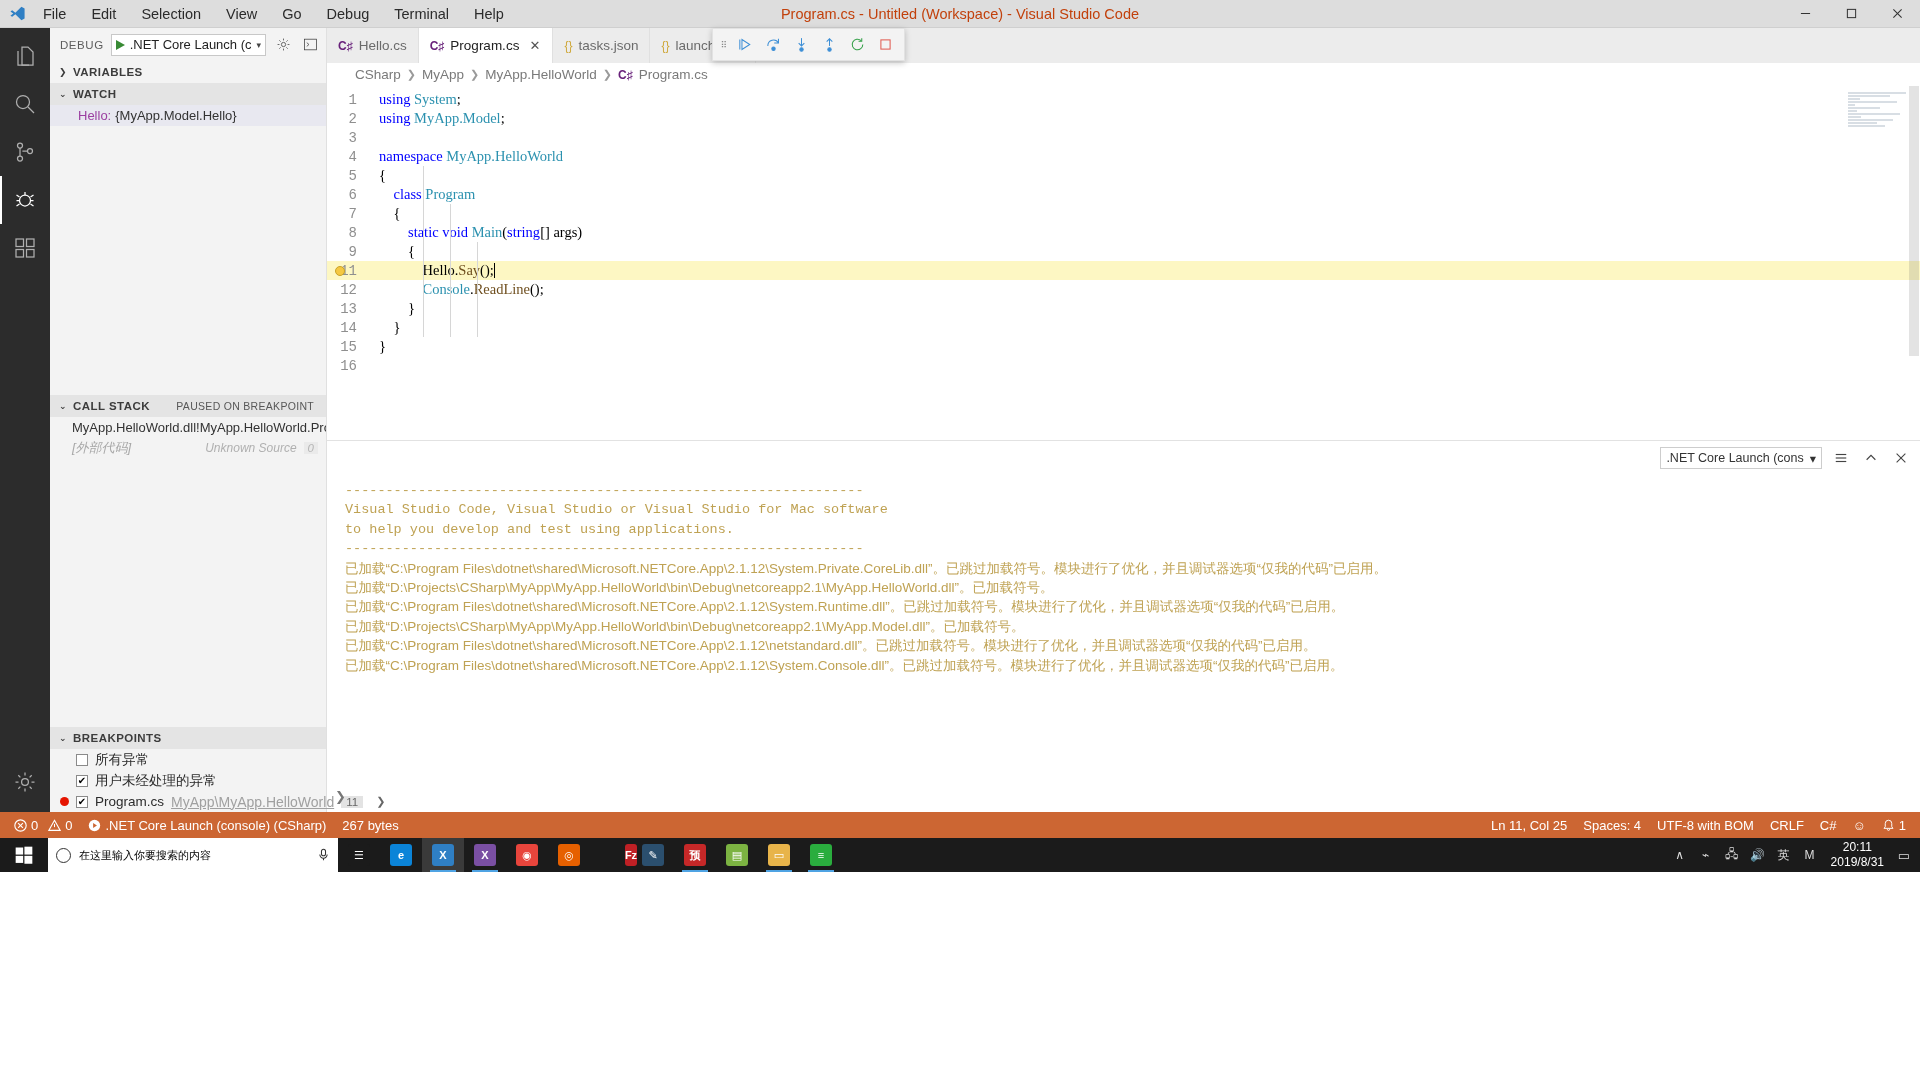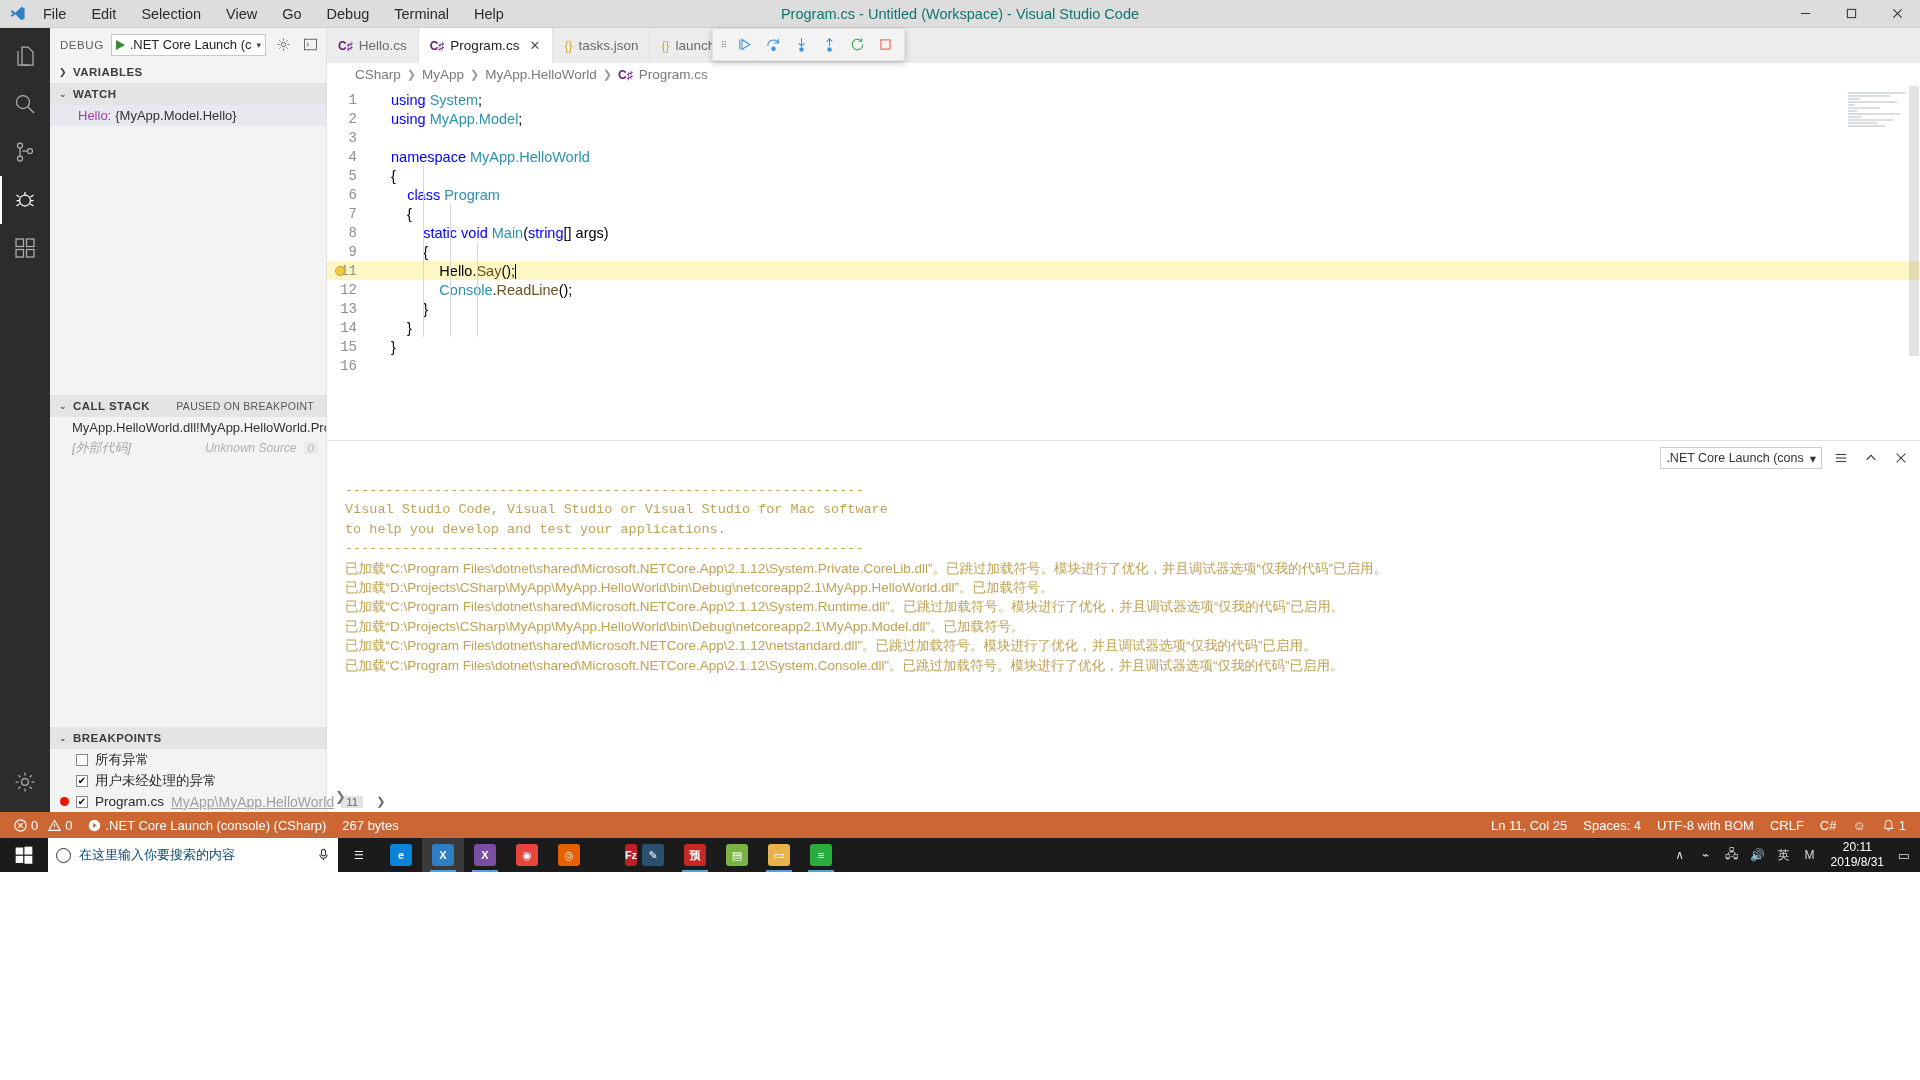--- a/index.html
+++ b/index.html
@@ -16,21 +16,21 @@
     position:relative; border-bottom:1px solid #cfcfcf;
   }
   #vscode-logo { width:34px; display:flex; align-items:center; justify-content:center; }
   #vscode-logo svg { width:17px; height:17px; }
   #menubar { display:flex; align-items:center; gap:7px; }
   .menu-item {
     padding:4px 9px; font-size:14.5px; color:#2b2b2b; cursor:default; line-height:16px;
   }
   #window-title {
     position:absolute; left:0; right:0; text-align:center; font-size:14.5px;
-    color:#0f766e; pointer-events:none;
+    color:#c2410c; pointer-events:none;
   }
   #window-controls { margin-left:auto; display:flex; height:28px; z-index:3; }
   .wc { width:46px; display:flex; align-items:center; justify-content:center; cursor:default; }
   .wc svg { width:11px; height:11px; stroke:#333; stroke-width:1.1; fill:none; }
 
   
   #workbench { display:flex; height:784px; }
 
   
   #activitybar {
@@ -133,21 +133,21 @@
   #codelines { position:relative; padding-top:4px; }
   .cline { height:19px; display:flex; align-items:center; position:relative; }
   .cline.hl { background:#fdf7c3; }
   .cline.hl::after { content:""; position:absolute; left:0; right:120px; bottom:0; height:0; }
   .gutter-bp { position:absolute; left:6px; width:14px; text-align:center; }
   .bp-arrow { display:inline-block; width:10px; height:10px; border-radius:50%; background:#f5c842; border:1px solid #c9a227; }
   .lnum {
     width:52px; text-align:right; padding-right:22px; font-size:14px; color:#8f8f8f;
     font-family:"Liberation Mono","DejaVu Sans Mono",monospace; flex:none;
   }
-  .ctext { font-family:Liberation Sans, sans-serif; font-size:14.5px; white-space:pre; color:#000;margin-left:12px; }
+  .ctext { font-family:Liberation Serif, serif; font-size:14.5px; white-space:pre; color:#000; }
   .kw  { color:#0000ff; }
   .typ { color:#2b91af; }
   .mth { color:#6f4f1f; }
   .plain { color:#000; }
   .caret { display:inline-block; width:1px; height:15px; background:#000; vertical-align:-3px; }
   .indent-guide { position:absolute; top:0; bottom:0; width:1px; background:#d6d6d6; }
 
   #minimap { position:absolute; right:14px; top:6px; width:58px; height:40px; opacity:.55; }
   #minimap div { height:1.5px; background:#b9c4cf; margin-bottom:1.5px; }
   #editor-scroll-v { position:absolute; right:0; top:0; width:14px; bottom:0; }
@@ -187,21 +187,21 @@
   .sb-ico svg { width:13px; height:13px; fill:#fff; }
 
   
   #taskbar { height:34px; background:#1b1b1b; display:flex; align-items:center; }
   #start-btn { width:48px; height:34px; display:flex; align-items:center; justify-content:center; cursor:pointer; }
   #search-box {
     width:290px; height:34px; background:#fff; display:flex; align-items:center;
     gap:8px; padding:0 8px; cursor:text;
   }
   #search-circle { width:15px; height:15px; border:1.6px solid #333; border-radius:50%; flex:none; }
-  #search-text { font-size:13px; color:#0c4a6e; flex:1; white-space:nowrap; overflow:hidden; }
+  #search-text { font-size:11px; color:#000000; flex:1; white-space:nowrap; overflow:hidden; }
   #mic-icon svg { width:13px; height:13px; stroke:#333; fill:none; stroke-width:1.3; }
   .tb-item { width:42px; height:34px; display:flex; align-items:center; justify-content:center; cursor:pointer; position:relative; }
   .tb-item.running::after { content:""; position:absolute; bottom:0; left:8px; right:8px; height:2px; background:#4fa3e3; }
   .tb-item.active { background:#3a3a3a; }
   .tb-sq { width:22px; height:22px; border-radius:3px; display:flex; align-items:center; justify-content:center; font-size:11px; color:#fff; font-weight:bold; }
   #tray { margin-left:auto; display:flex; align-items:center; gap:0; padding-right:4px; color:#fff; }
   .tray-ico { width:26px; height:34px; display:flex; align-items:center; justify-content:center; font-size:12px; color:#ddd; cursor:pointer; }
   #clock { font-size:12px; color:#fff; text-align:center; line-height:15px; padding:0 8px; cursor:pointer; }
   #notif-btn { width:24px; height:34px; display:flex; align-items:center; justify-content:center; color:#ddd; font-size:13px; cursor:pointer; }
 </style>
@@ -556,21 +556,21 @@
             <svg viewBox="0 0 16 16">
                 <line x1="3" y1="3" x2="13" y2="13"></line>
                 <line x1="13" y1="3" x2="3" y2="13"></line>
               </svg>
           </div>
         </div>
       </div>
       <div id="console-body">
         <div class="cons-line">----------------------------------------------------------------</div>
           <div class="cons-line">Visual Studio Code, Visual Studio or Visual Studio for Mac software</div>
-          <div class="cons-line">to help you develop and test your applications.</div>
+          <div class="cons-line">to help you develop and test using applications.</div>
           <div class="cons-line">----------------------------------------------------------------</div>
           <div class="cons-line zh">已加载“C:\Program Files\dotnet\shared\Microsoft.NETCore.App\2.1.12\System.Private.CoreLib.dll”。已跳过加载符号。模块进行了优化，并且调试器选项“仅我的代码”已启用。</div>
           <div class="cons-line zh">已加载“D:\Projects\CSharp\MyApp\MyApp.HelloWorld\bin\Debug\netcoreapp2.1\MyApp.HelloWorld.dll”。已加载符号。</div>
           <div class="cons-line zh">已加载“C:\Program Files\dotnet\shared\Microsoft.NETCore.App\2.1.12\System.Runtime.dll”。已跳过加载符号。模块进行了优化，并且调试器选项“仅我的代码”已启用。</div>
           <div class="cons-line zh">已加载“D:\Projects\CSharp\MyApp\MyApp.HelloWorld\bin\Debug\netcoreapp2.1\MyApp.Model.dll”。已加载符号。</div>
           <div class="cons-line zh">已加载“C:\Program Files\dotnet\shared\Microsoft.NETCore.App\2.1.12\netstandard.dll”。已跳过加载符号。模块进行了优化，并且调试器选项“仅我的代码”已启用。</div>
           <div class="cons-line zh">已加载“C:\Program Files\dotnet\shared\Microsoft.NETCore.App\2.1.12\System.Console.dll”。已跳过加载符号。模块进行了优化，并且调试器选项“仅我的代码”已启用。</div>
           <span id="console-prompt">❯</span>
       </div>
     </div>

